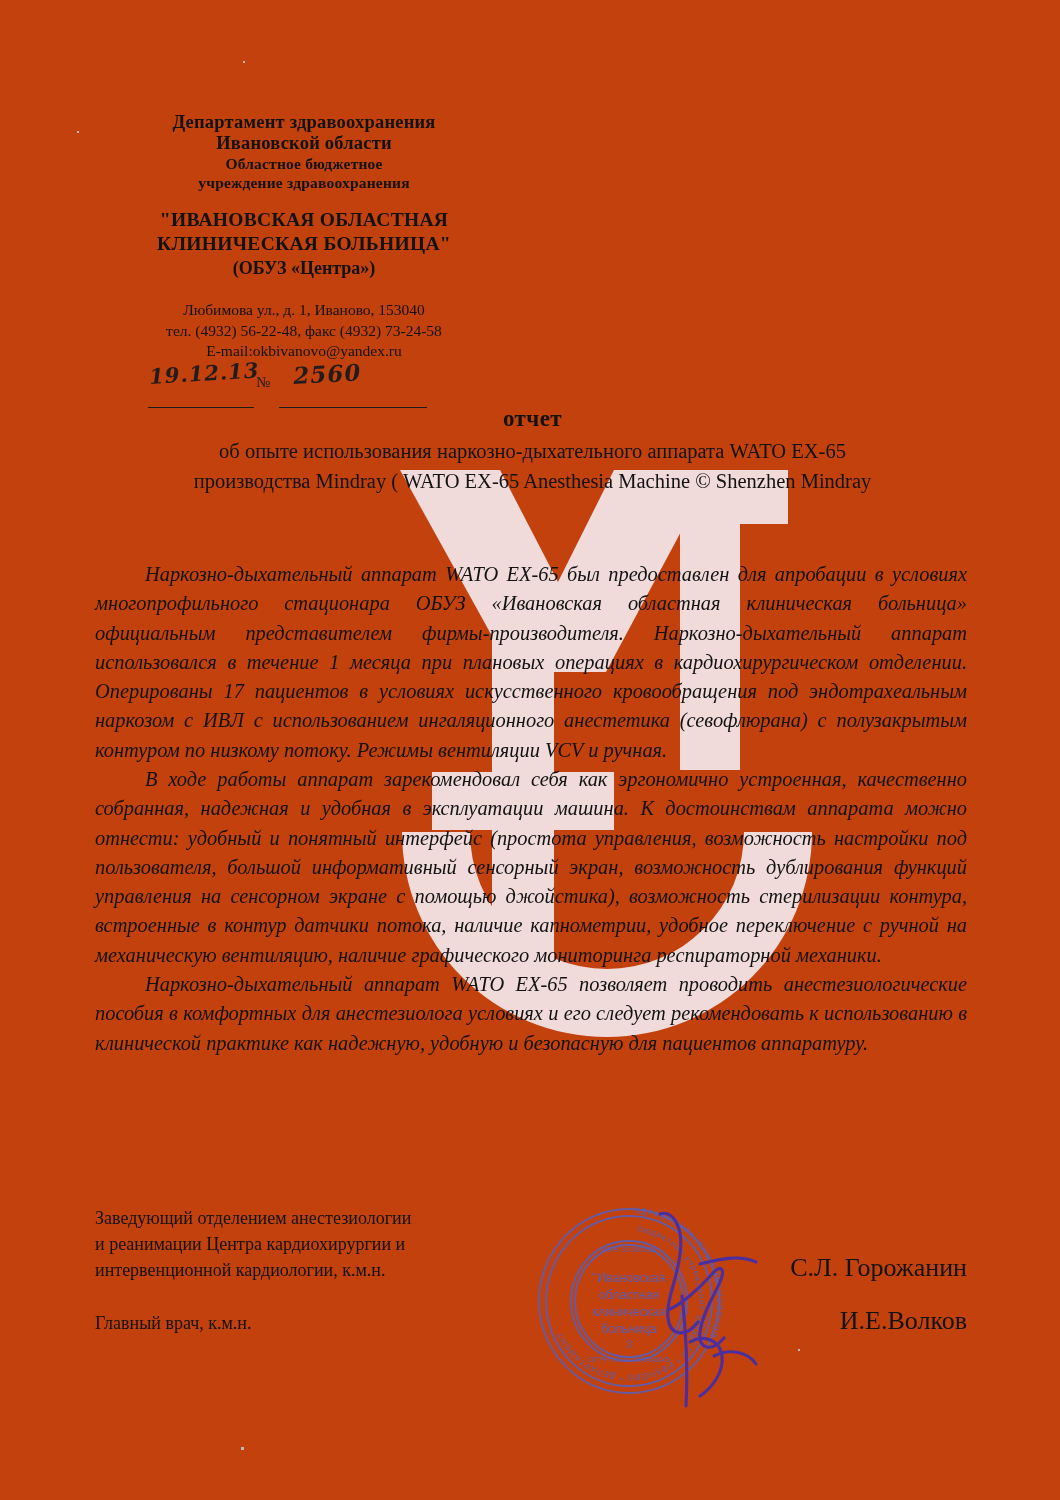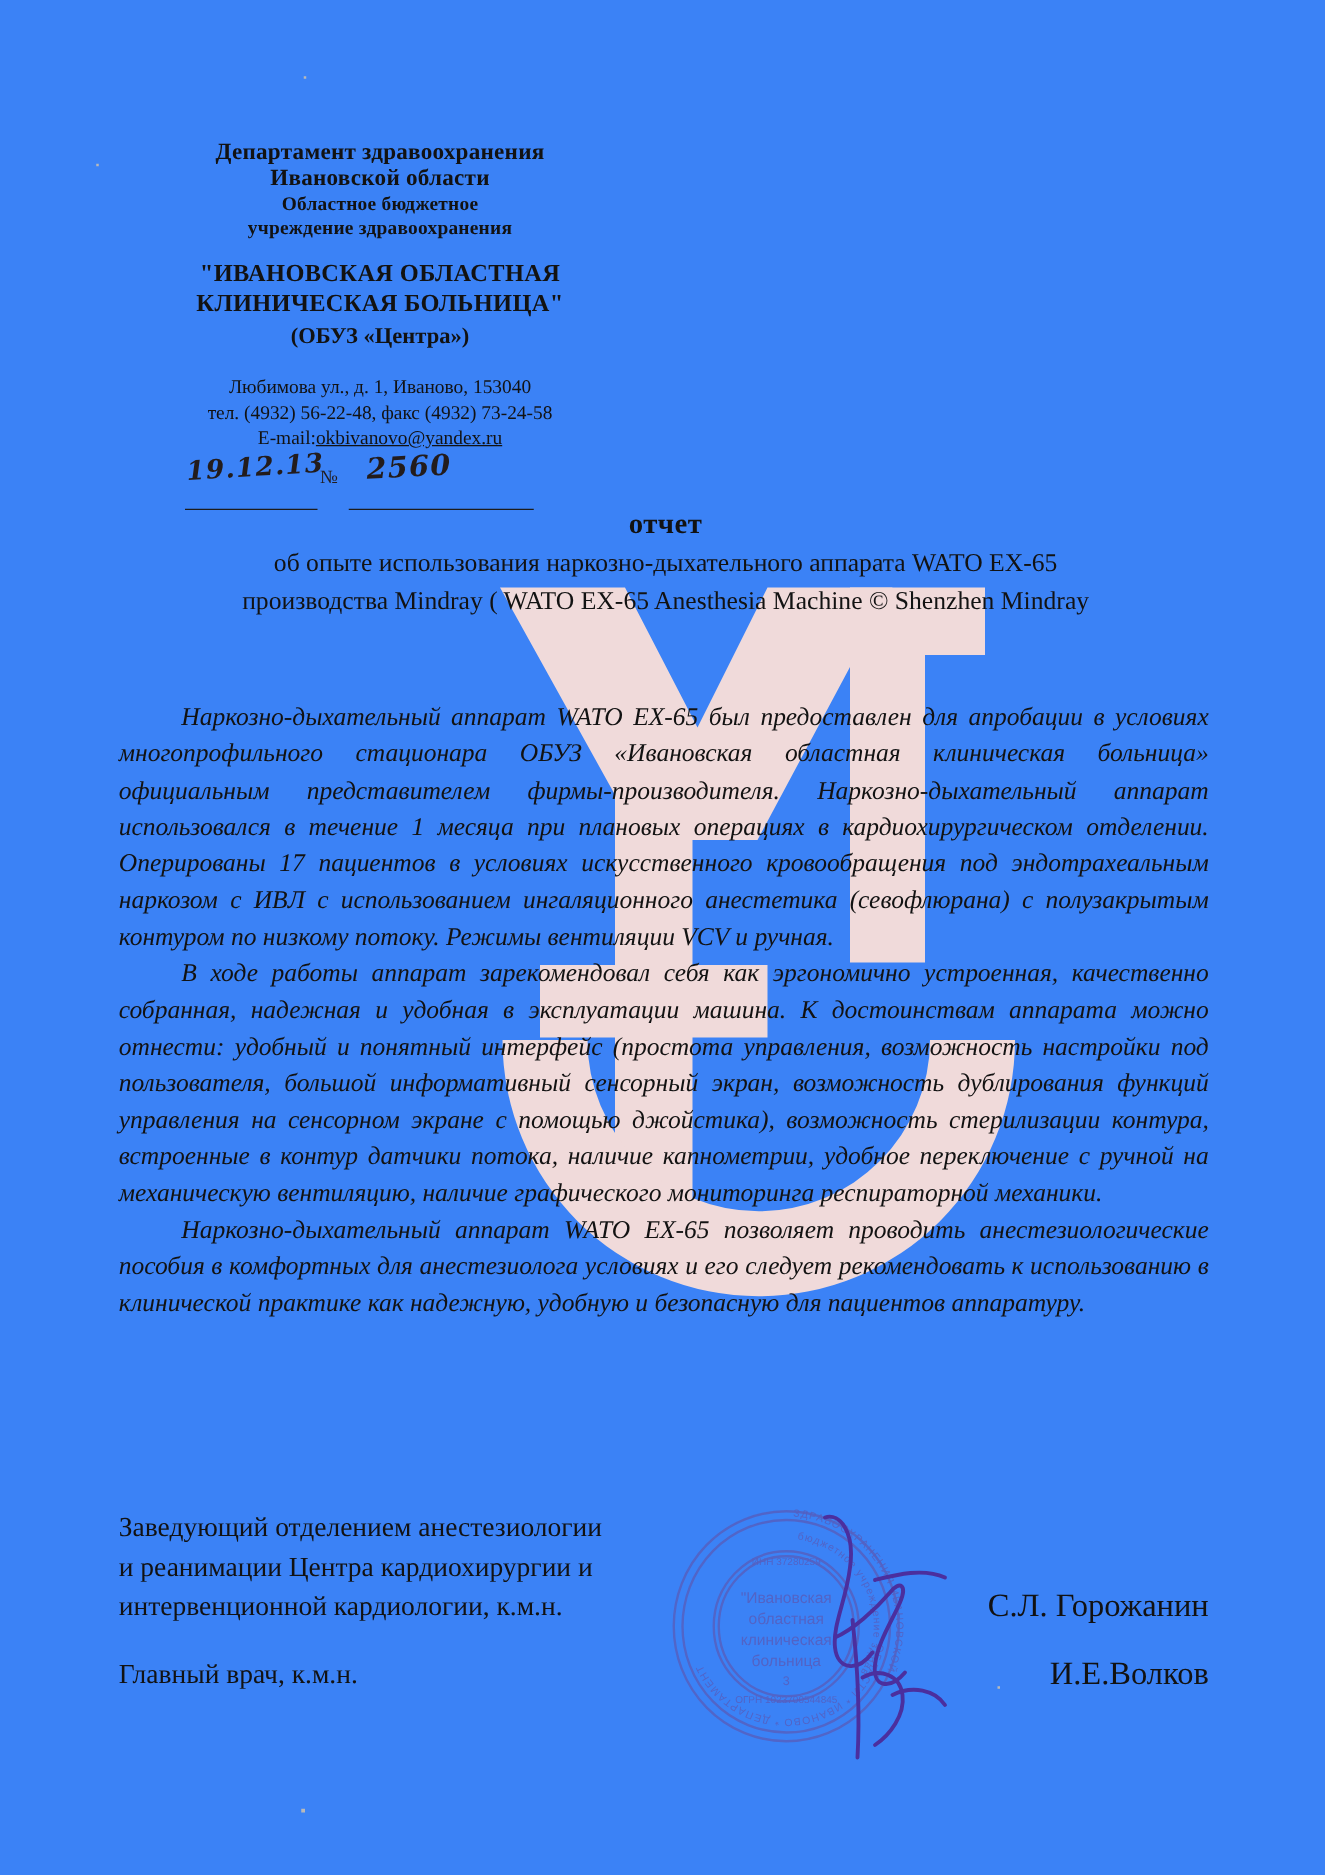--- a/index.html
+++ b/index.html
@@ -11,21 +11,21 @@
   body {
     font-family: "Liberation Serif", "DejaVu Serif", serif;
     color: #121212;
   }
 
   .page {
     position: relative;
     width: 1060px;
     height: 1500px;
     margin: 0 auto;
-    background: #3b82f6;
+    background: #c2410c;
     overflow: hidden;
   }
 
   
   .watermark {
     position: absolute;
     left: 392px;
     top: 462px;
     width: 452px;
     height: 578px;
@@ -67,21 +67,21 @@
     font-weight: bold;
     font-size: 18px;
     line-height: 1.2;
     margin-top: 2px;
   }
   .lh-contacts {
     font-size: 15.5px;
     line-height: 1.32;
     margin-top: 21px;
   }
-  .lh-contacts .u { text-decoration: underline; }
+  .lh-contacts .u { }
 
   
   .datenum {
     position: absolute;
     left: 148px;
     top: 370px;
     width: 280px;
     height: 40px;
     z-index: 3;
   }
@@ -169,21 +169,21 @@
     top: 1206px;
     width: 872px;
     z-index: 2;
   }
   .sig-row {
     display: flex;
     align-items: flex-end;
     justify-content: space-between;
   }
   .sig-role {
-    font-size: 22px;
+    font-size: 18px;
     line-height: 1.44;
     white-space: pre-line;
   }
   .sig-name {
     font-size: 26px;
     white-space: nowrap;
     padding-bottom: 1px;
   }
   .sig-row-2 { margin-top: 22px; }
 

